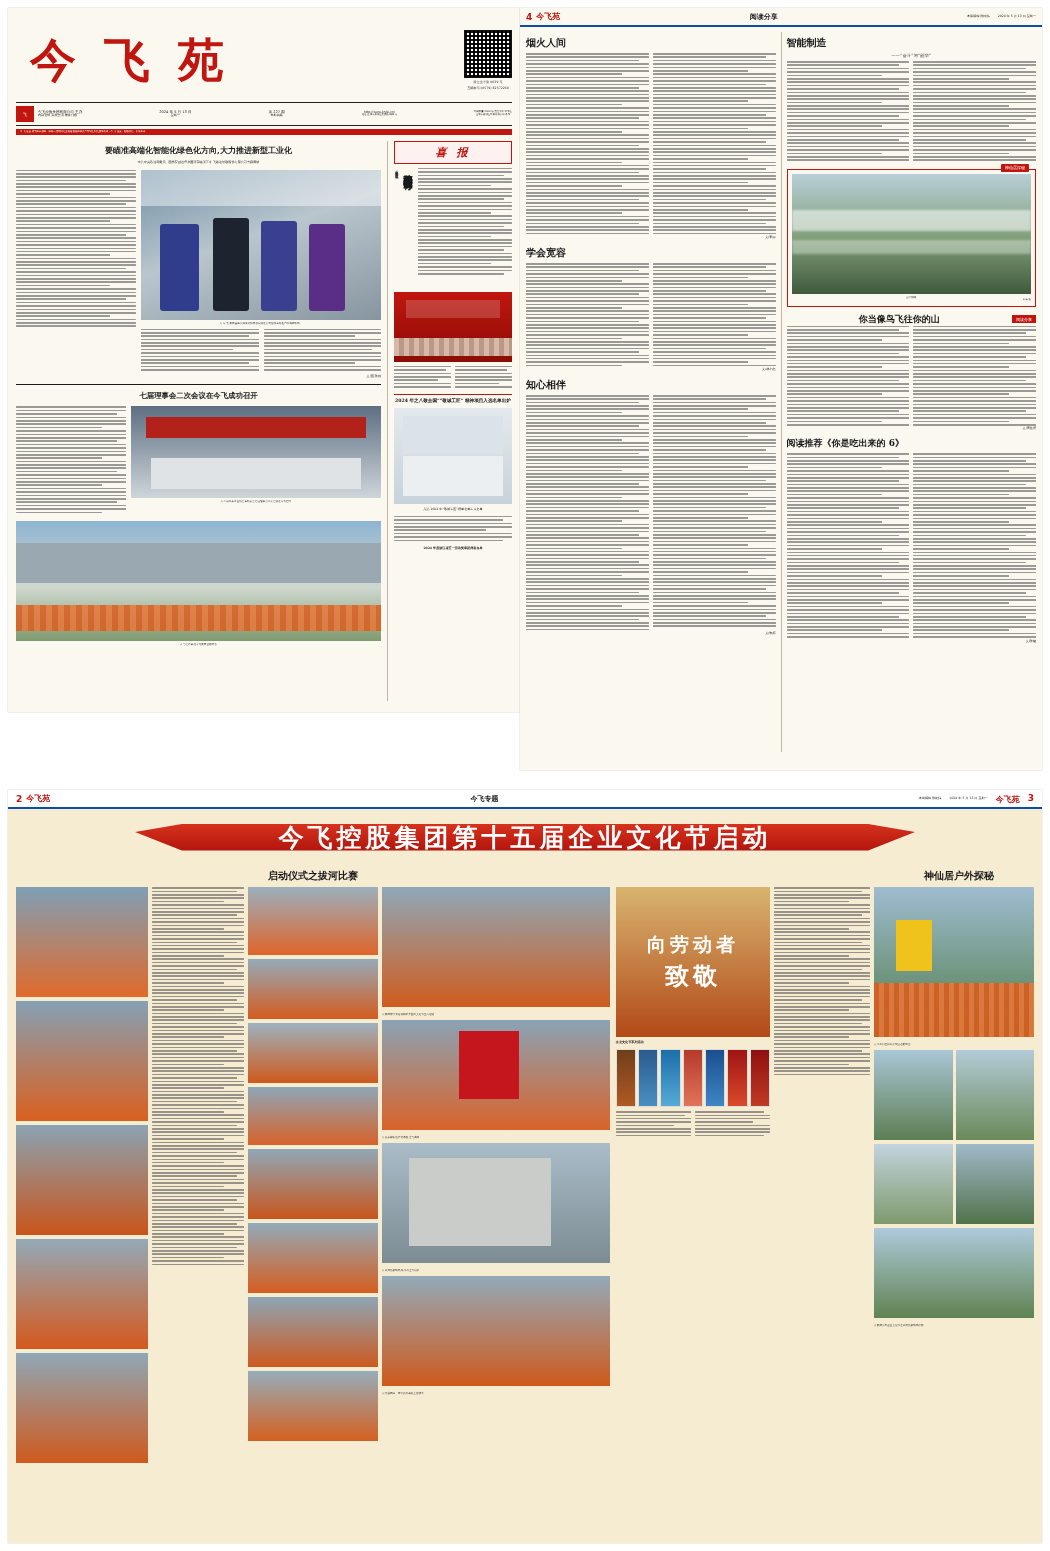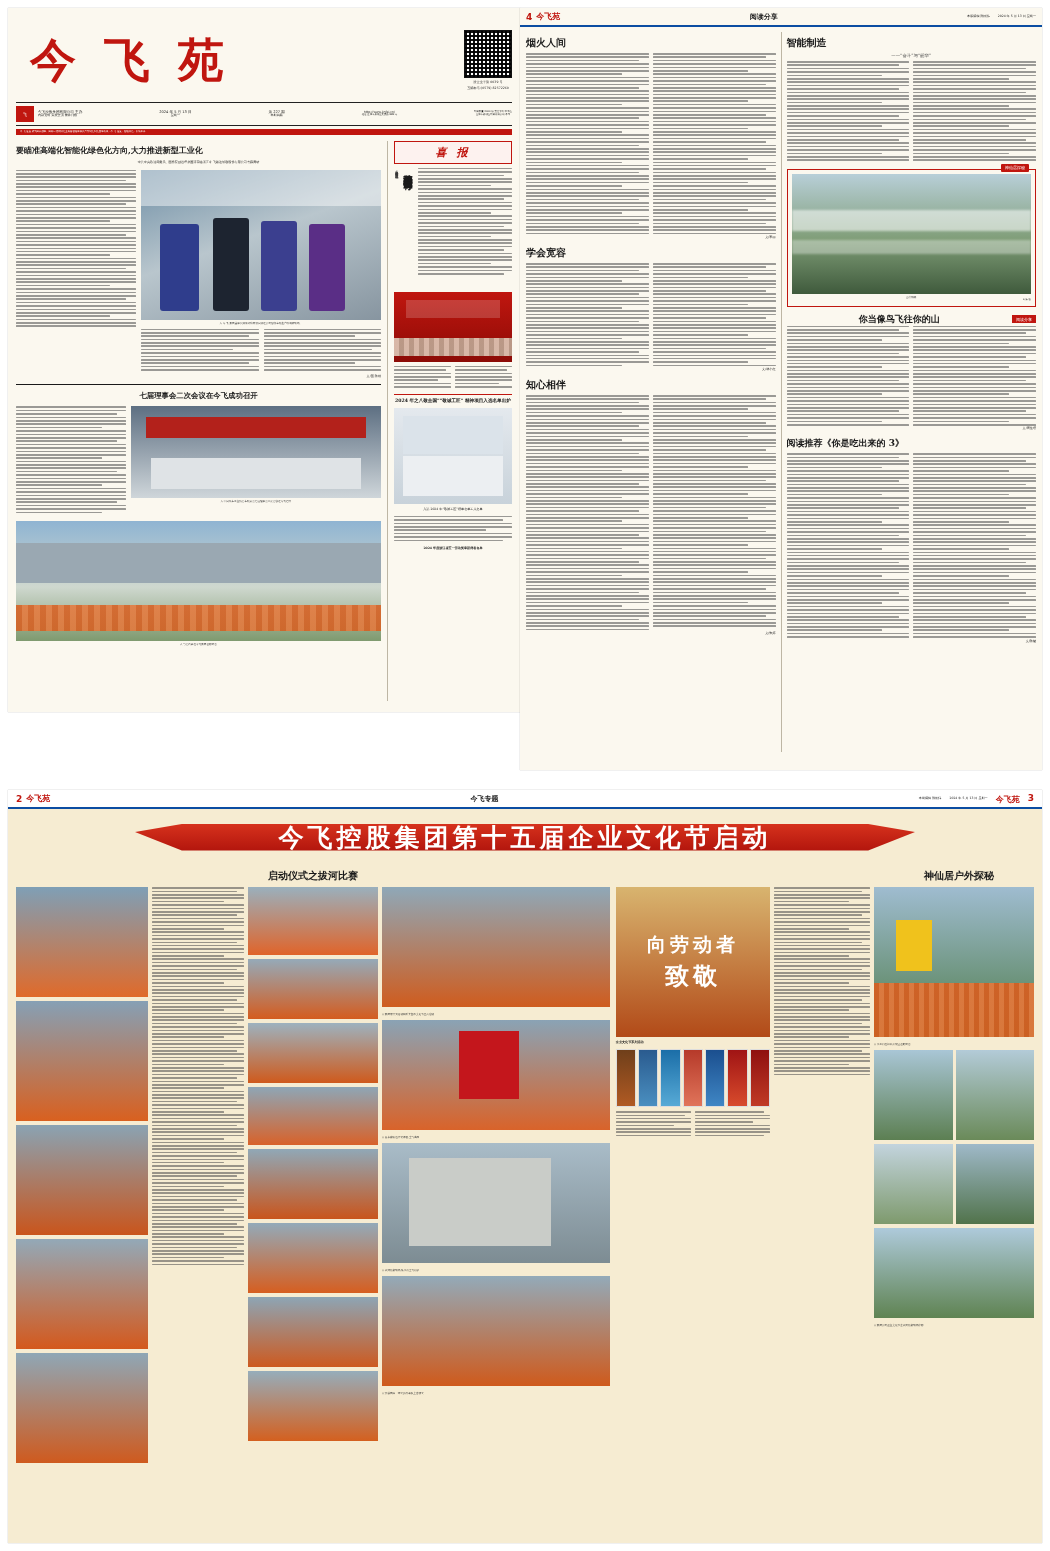--- a/index.html
+++ b/index.html
@@ -34,21 +34,21 @@
   .qr{width:46px;height:46px;background:
      repeating-linear-gradient(90deg,#111 0 2px,#fff 2px 4px),
      repeating-linear-gradient(0deg,#111 0 2px,transparent 2px 4px);
      background-blend-mode:multiply;border:1px solid #111;}
   .qrwrap{margin-top:16px;text-align:center;}
   .regline{font-size:3.2px;margin-top:2px;color:#333;}
   .p1-bar{margin-top:10px;border-top:1px solid #222;border-bottom:1px solid #222;padding:3px 0;display:flex;align-items:center;justify-content:space-between;font-size:3.6px;}
   .logo-sq{width:18px;height:16px;background:#c0160f;color:#fff;font-size:4px;display:flex;align-items:center;justify-content:center;}
   .redbar{background:#c0160f;color:#fff;font-size:3.2px;padding:1.5px 4px;margin-top:3px;display:flex;justify-content:space-between;}
   .headline1{font-size:17px;text-align:center;color:#111;margin-top:7px;}
-  .subhead1{font-size:8px;margin-top:4px;}
+  .subhead1{font-size:8px;text-align:center;margin-top:4px;}
   .headline2{font-size:15px;text-align:center;margin-top:6px;}
   .subhead2{font-size:7.4px;text-align:center;margin-top:3px;}
   .sidebox{border:1px solid #c0160f;background:#fdf2ef;}
 
   
   #page4{left:520px;top:8px;width:522px;height:762px;}
   .p4-head{display:flex;align-items:center;justify-content:space-between;border-bottom:2px solid #0b4da2;padding:3px 6px;}
   .p4-num{font-size:9px;color:#c0160f;font-weight:bold;}
   .sec-title{text-align:left;font-size:10px;margin:4px 0 3px;}
   .sub-title{text-align:center;font-size:4.4px;color:#444;}
@@ -856,21 +856,21 @@
             <i class="f"></i>
               <i class="m"></i>
               <i class="f"></i>
               <i class="f"></i>
               <i class="s"></i>
               <i class="f"></i>
           </div>
         </div>
         <div class="tiny" style="text-align:right;">文/周佳琪</div>
 
-        <div class="hl sec-title" style="margin-top:6px;font-size:9px;">阅读推荐《你是吃出来的 3》</div>
+        <div class="hl sec-title" style="margin-top:6px;font-size:9px;">阅读推荐《你是吃出来的 6》</div>
         <div style="display:flex;gap:4px;">
           <div class="lines" style="flex:1;">
             <i class="f"></i>
               <i class="m"></i>
               <i class="f"></i>
               <i class="f"></i>
               <i class="s"></i>
               <i class="f"></i>
               <i class="f"></i>
               <i class="f"></i>

